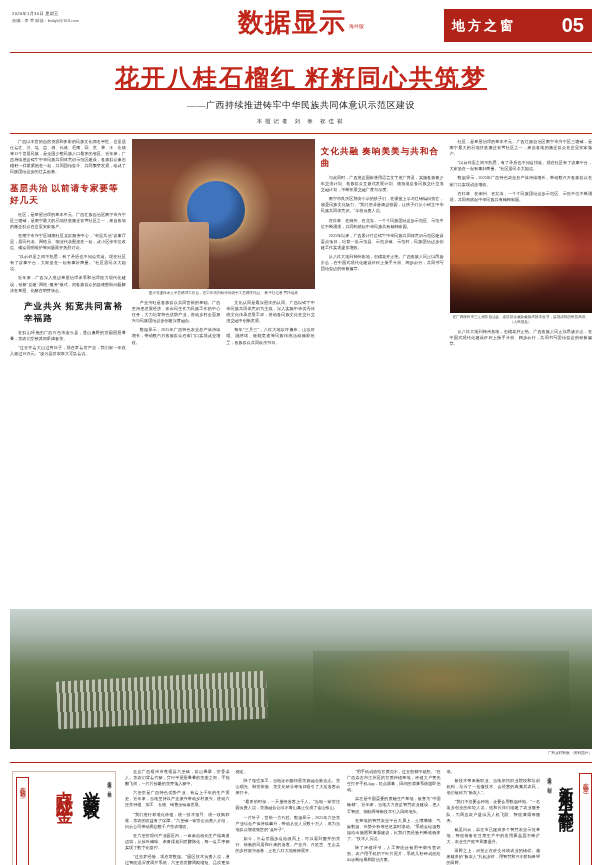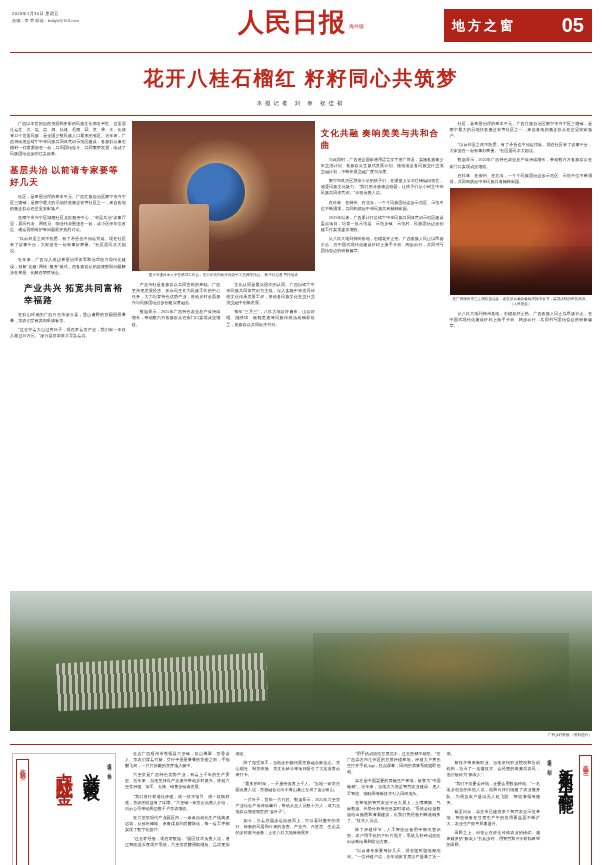--- a/index.html
+++ b/index.html
@@ -87,25 +87,26 @@
     font-family: "Liberation Sans", sans-serif;
     line-height: 25px;
   }
 
   
   .headline-block {
     text-align: center;
     padding: 9px 0 4px 0;
   }
   .headline {
-    font-size: 20px;
+    font-size: 24px;
     font-weight: bold;
     color: #c0261a;
     letter-spacing: 2px;
     line-height: 32px;
+    text-decoration: underline;
   }
   .subheadline {
     font-size: 9px;
     color: #222;
     letter-spacing: .5px;
     margin-top: 5px;
   }
   .byline {
     font-size: 5.4px;
     color: #333;
@@ -279,31 +280,32 @@
 
 <div class="page">
 
   <div class="masthead">
     <div class="meta-left">
       <div class="row1">2026年1月30日    星期五</div>
       <div class="row2">责编：李 莹  邮箱：bwlgb@163.com</div>
     </div>
 
     <div class="logo-wrap">
-      <span class="logo-main">人民日报</span><span class="logo-sub">海外版</span>
+      <span class="logo-main">数据显示</span><span class="logo-sub">海外版</span>
     </div>
 
     <div class="page-flag">
       <span class="flag-title">地方之窗</span>
       <span class="flag-num">05</span>
     </div>
   </div>
 
   <div class="headline-block">
     <div class="headline">花开八桂石榴红  籽籽同心共筑梦</div>
+    <div class="subheadline">——广西持续推进铸牢中华民族共同体意识示范区建设</div>
     <div class="byline">本报记者    刘  泰        祝佳祺</div>
   </div>
   <hr class="rule-red">
 
   <div class="body-grid">
 
     <div class="col col-a">
       <p class="txt">广西以丰富的自然资源和多彩的民族文化闻名于世。这里居住着壮、汉、瑶、苗、侗、仫佬、毛南、回、京、彝、水、仡佬等12个世居民族，是全国少数民族人口最多的省区。近年来，广西持续推进铸牢中华民族共同体意识示范区建设，各族群众像石榴籽一样紧紧抱在一起，共同团结奋斗、共同繁荣发展，绘就了民族团结进步的壮美画卷。</p>
 
       <div class="sec-title">基层共治  以前请专家要等好几天</div>

